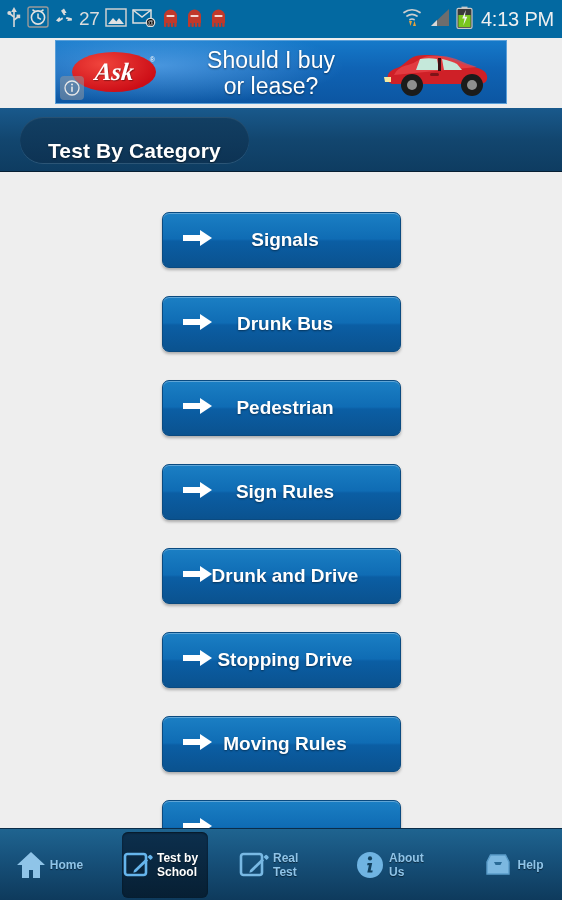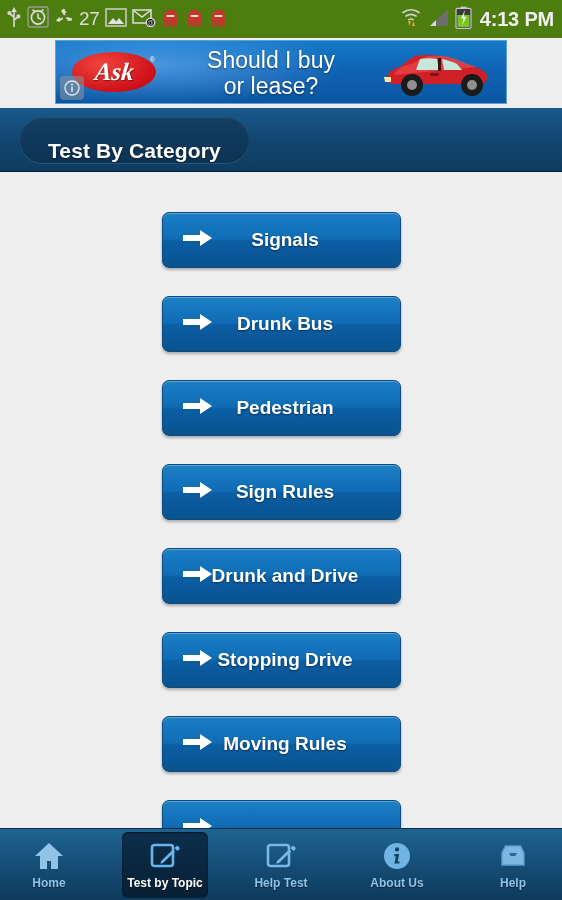--- a/index.html
+++ b/index.html
@@ -7,28 +7,28 @@
   body {
     font-family:"Liberation Sans", sans-serif;
     background:#eeeeee;
     overflow:hidden;
     position:relative;
   }
 
   
   #status-bar{
     position:absolute; top:0; left:0; width:562px; height:38px;
-    background:#4d7c0f; display:flex; align-items:center;
+    background:#0369a1; display:flex; align-items:center;
     padding:0 8px 0 6px;
   }
   #status-left{ display:flex; align-items:center; gap:5px; flex:1; }
   #status-right{ display:flex; align-items:center; gap:5px; }
   .sicon{ display:block; }
   .snum{ color:#dcdcdc; font-size:19px; font-weight:400; letter-spacing:-.3px;}
-  #clock{ color:#f0f0f0; font-size:20px; font-weight:700; margin-left:3px; letter-spacing:-.2px;}
+  #clock{ color:#f0f0f0; font-size:20px; font-weight:400; margin-left:3px; letter-spacing:-.2px;}
 
   
   #ad-banner{
     position:absolute; top:40px; left:55px; width:452px; height:64px;
     background:linear-gradient(180deg,#1579c9 0%,#0f63b4 45%,#0c56a2 100%);
     border:1px solid #5a9fd8;
     overflow:hidden;
   }
   #ad-glow{
     position:absolute; inset:0;
@@ -102,21 +102,21 @@
 
   
   #bottom-nav{
     position:absolute; bottom:0; left:0; width:562px; height:72px;
     background:linear-gradient(180deg,#1f6490 0%,#17527c 40%,#0e3a5c 100%);
     border-top:1px solid #0a2c48;
     display:flex; align-items:center; justify-content:center; gap:30px;
   }
   .nav-item{
     width:86px; height:66px; border-radius:6px;
-    display:flex; flex-direction:column; align-items:center; justify-content:center;
+    display:flex; align-items:center; justify-content:center;
     gap:3px; cursor:pointer;
   }
   .nav-item.active{
     background:linear-gradient(180deg,#0c2f4d 0%,#071f33 100%);
     box-shadow:inset 0 1px 2px rgba(0,0,0,.55);
   }
   .nav-ico{ height:34px; display:flex; align-items:center; justify-content:center; }
   .nav-label{
     font-size:12px; font-weight:bold; color:#8fc4e8;
     text-shadow:0 1px 1px rgba(0,0,0,.5);
@@ -381,32 +381,32 @@
   </div>
 
   <div class="nav-item active">
     <span class="nav-ico">
       <svg width="32" height="30" viewBox="0 0 32 30">
         <rect x="3" y="4" width="21" height="21" rx="2.5" fill="none" stroke="#66b5ec" stroke-width="2.6"></rect>
         <path d="M14 22l-2.6.7.7-2.6L24 8.5l2 2z" fill="#66b5ec"></path>
         <path d="M25.5 7L27 5.4a1.6 1.6 0 0 1 2.3 0l.9.9a1.6 1.6 0 0 1 0 2.3L28.5 10z" fill="#66b5ec"></path>
       </svg>
     </span>
-    <span class="nav-label">Test by Topic</span>
+    <span class="nav-label">Test by School</span>
   </div>
 
   <div class="nav-item">
     <span class="nav-ico">
       <svg width="32" height="30" viewBox="0 0 32 30">
         <rect x="3" y="4" width="21" height="21" rx="2.5" fill="none" stroke="#78b9e4" stroke-width="2.6"></rect>
         <path d="M14 22l-2.6.7.7-2.6L24 8.5l2 2z" fill="#78b9e4"></path>
         <path d="M25.5 7L27 5.4a1.6 1.6 0 0 1 2.3 0l.9.9a1.6 1.6 0 0 1 0 2.3L28.5 10z" fill="#78b9e4"></path>
       </svg>
     </span>
-    <span class="nav-label">Help Test</span>
+    <span class="nav-label">Real Test</span>
   </div>
 
   <div class="nav-item">
     <span class="nav-ico">
       <svg width="32" height="30" viewBox="0 0 32 30">
         <circle cx="16" cy="15" r="13" fill="#6fb4e2"></circle>
         <circle cx="16" cy="8.4" r="2.1" fill="#11415f"></circle>
         <path d="M13.6 13h4.6l-1.6 7.4h2.1l-.4 2.2h-5l1.6-7.4h-1.8z" fill="#11415f"></path>
       </svg>
     </span>

